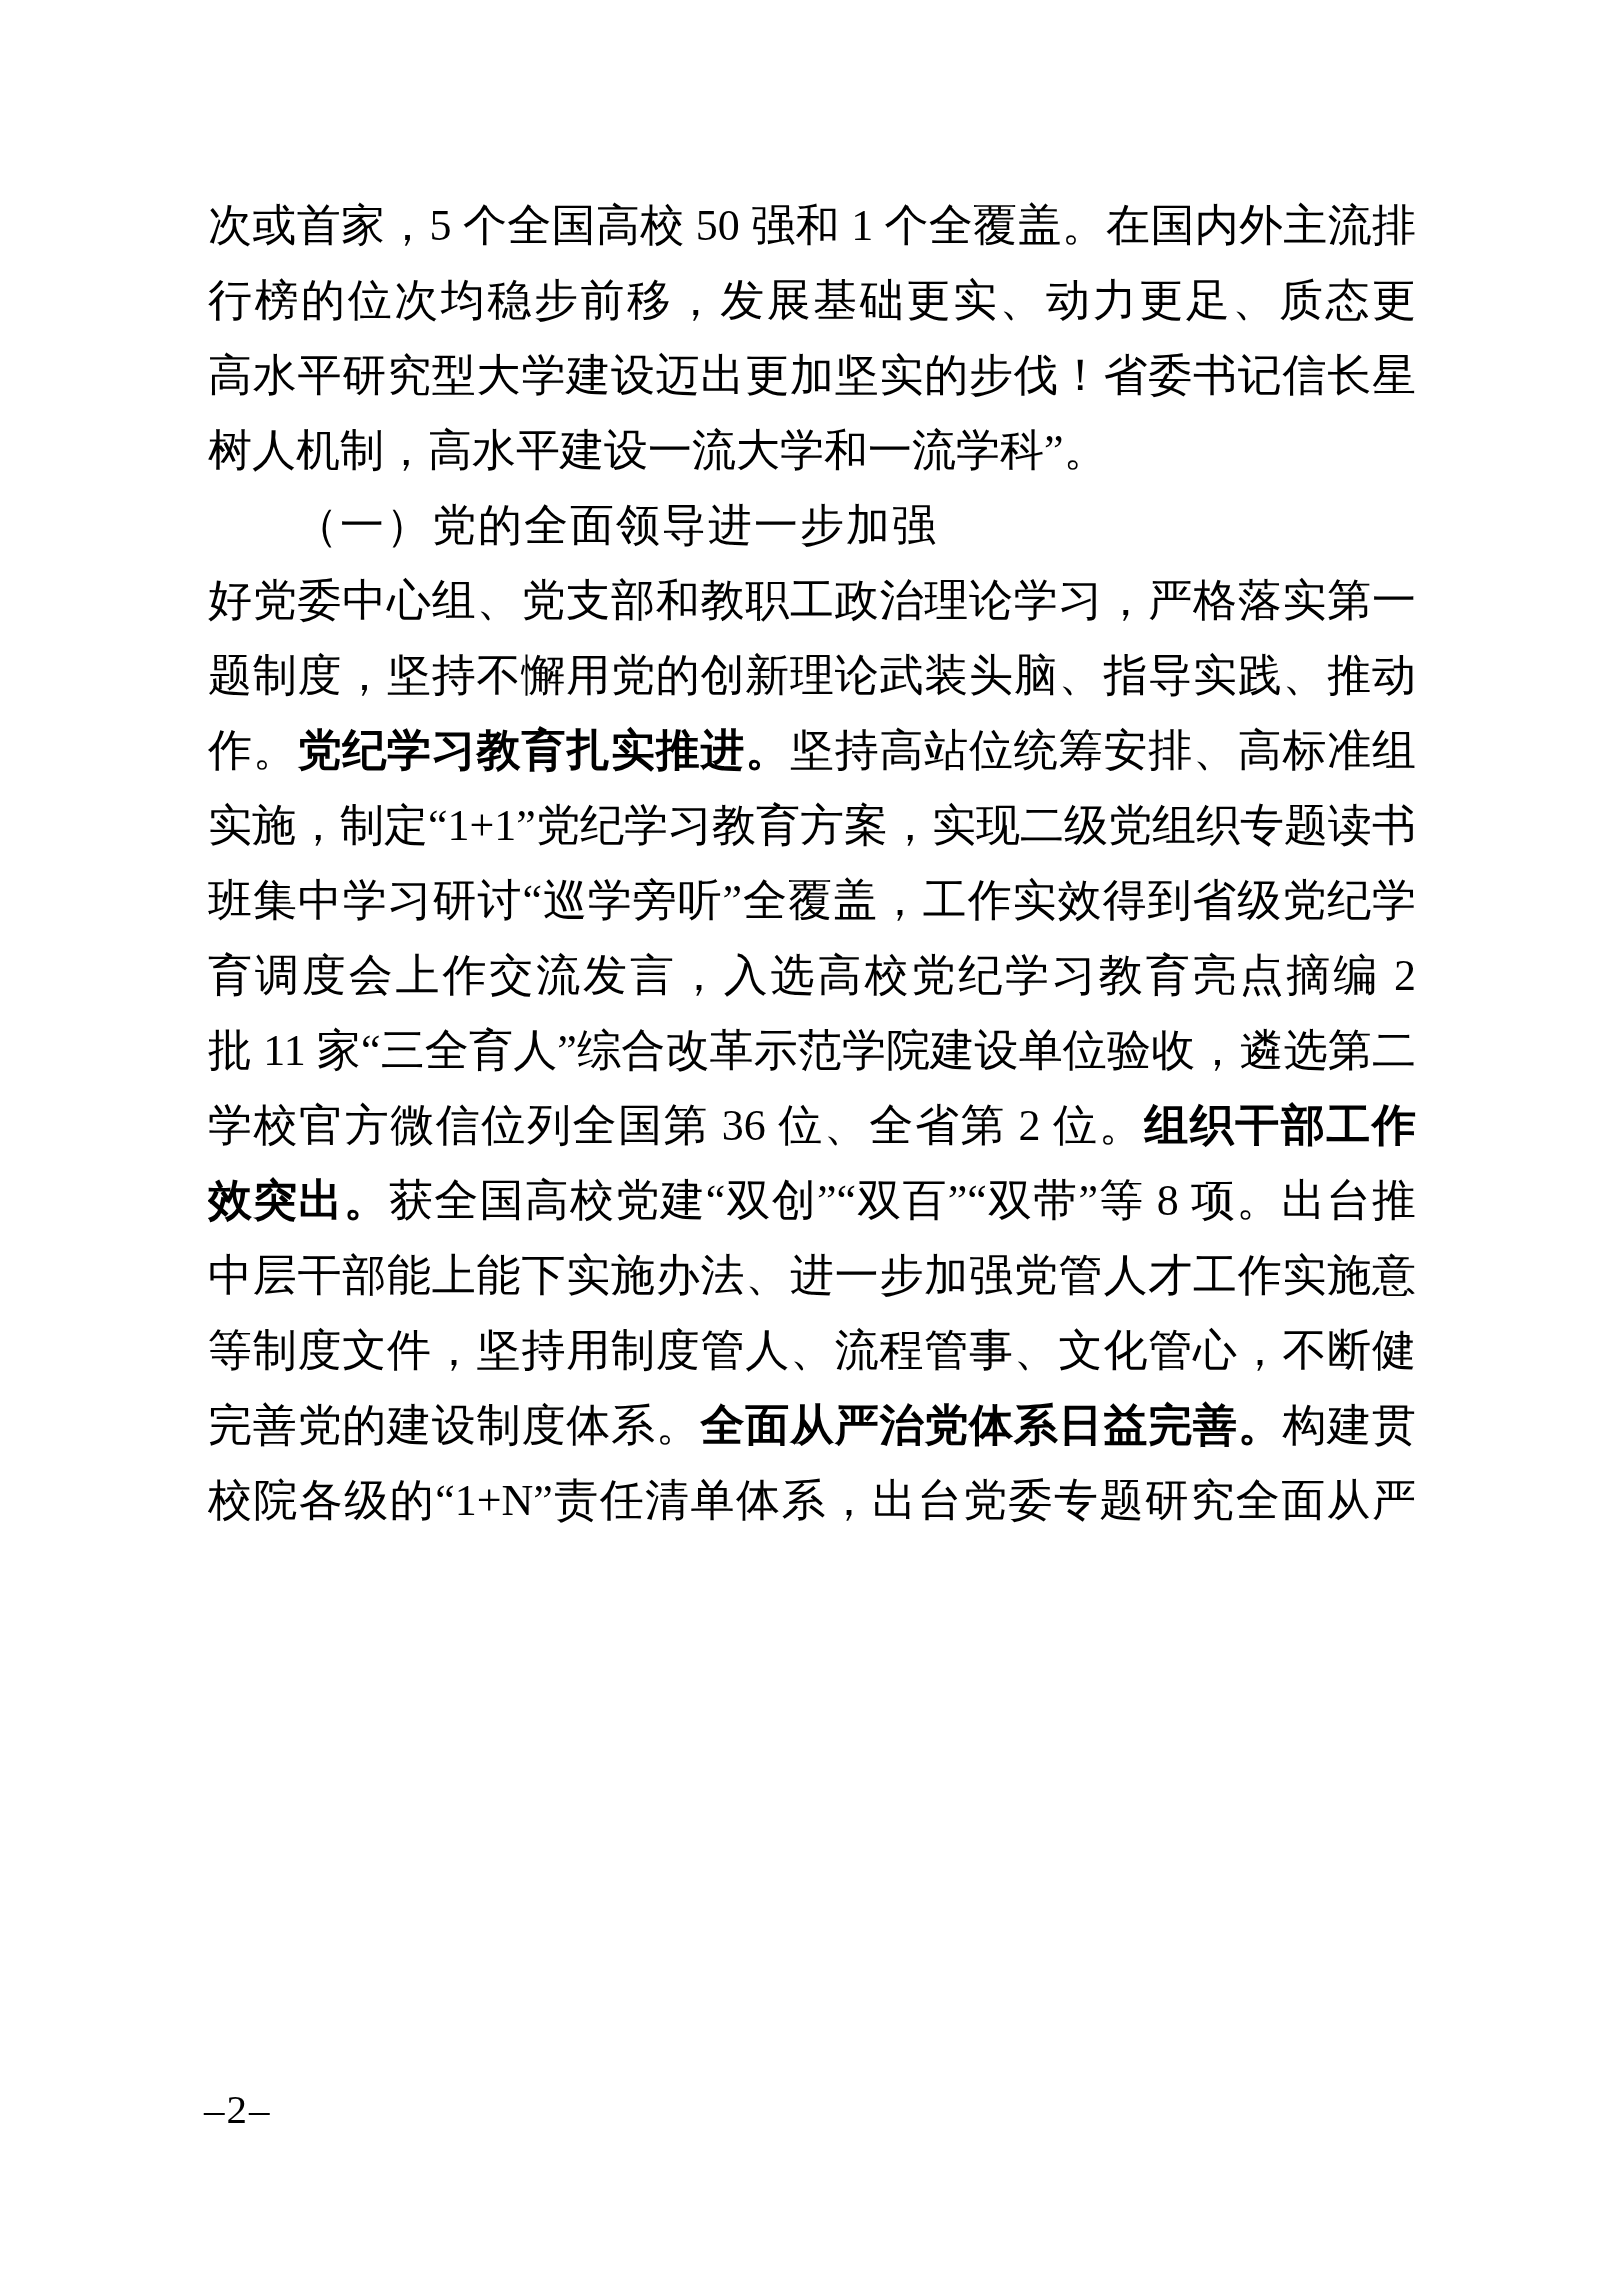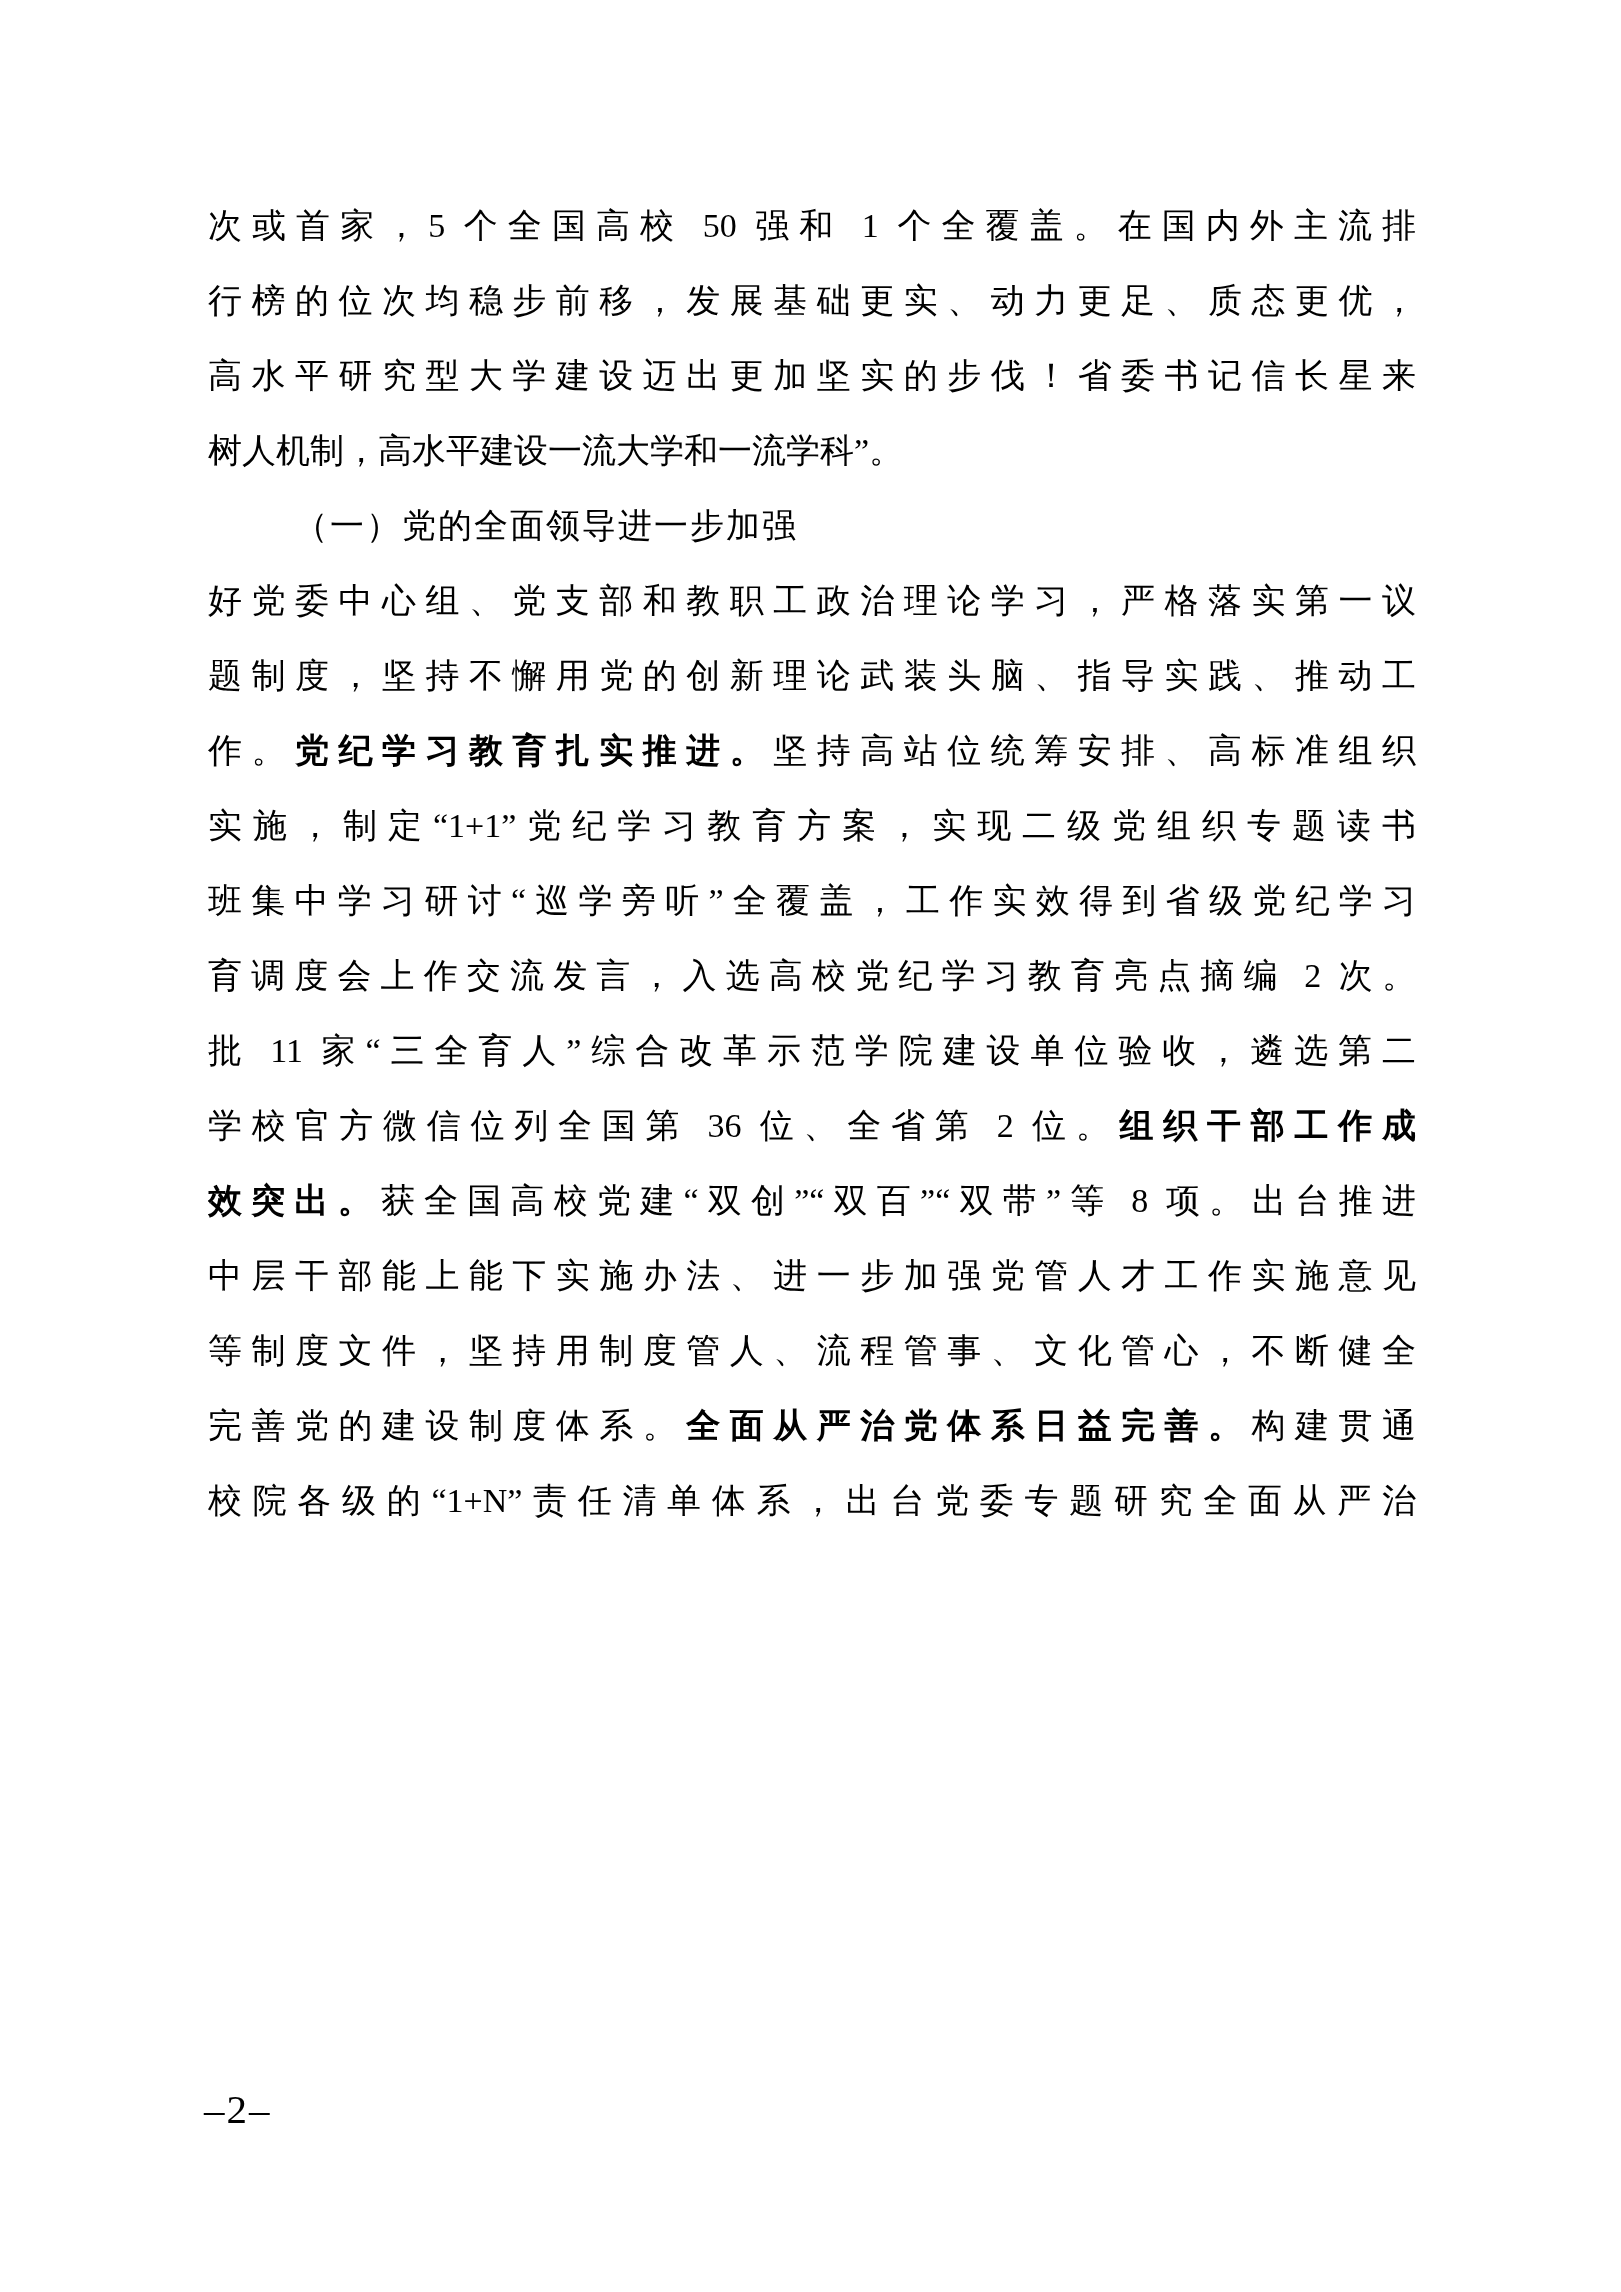--- a/index.html
+++ b/index.html
@@ -18,21 +18,21 @@
   }
   .text-block {
     position: absolute;
     left: 208px;
     top: 188px;
     width: 1208px;
   }
   .line {
     height: 75px;
     line-height: 75px;
-    font-size: 34px;
+    font-size: 44px;
     overflow: hidden;
     white-space: normal;
     text-align: justify;
     text-align-last: justify;
     letter-spacing: 0;
   }
   .line.left {
     text-align: left;
     text-align-last: left;
   }

